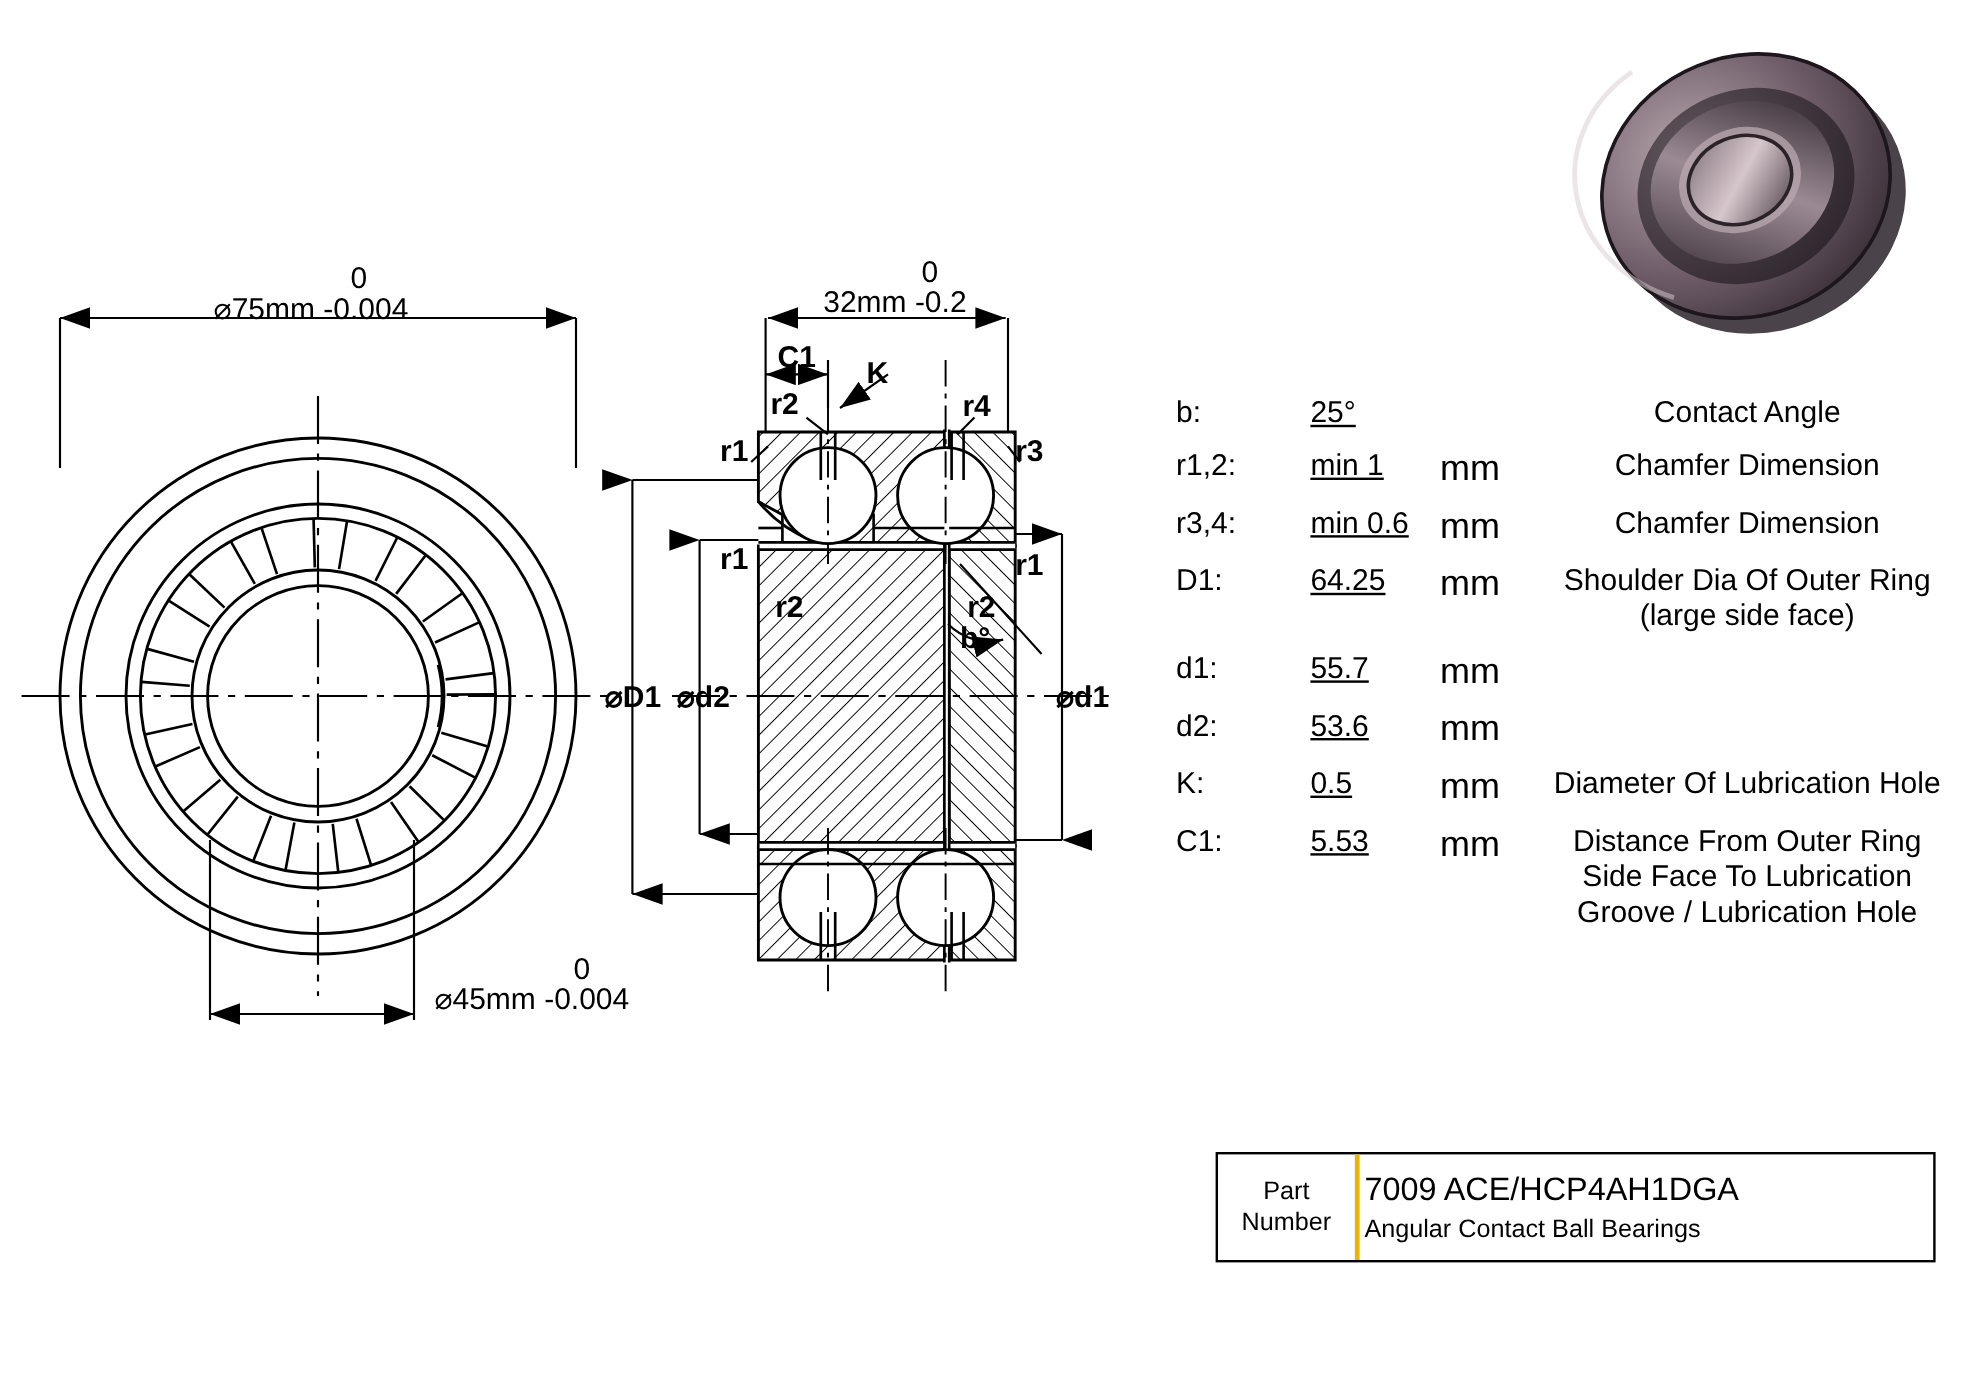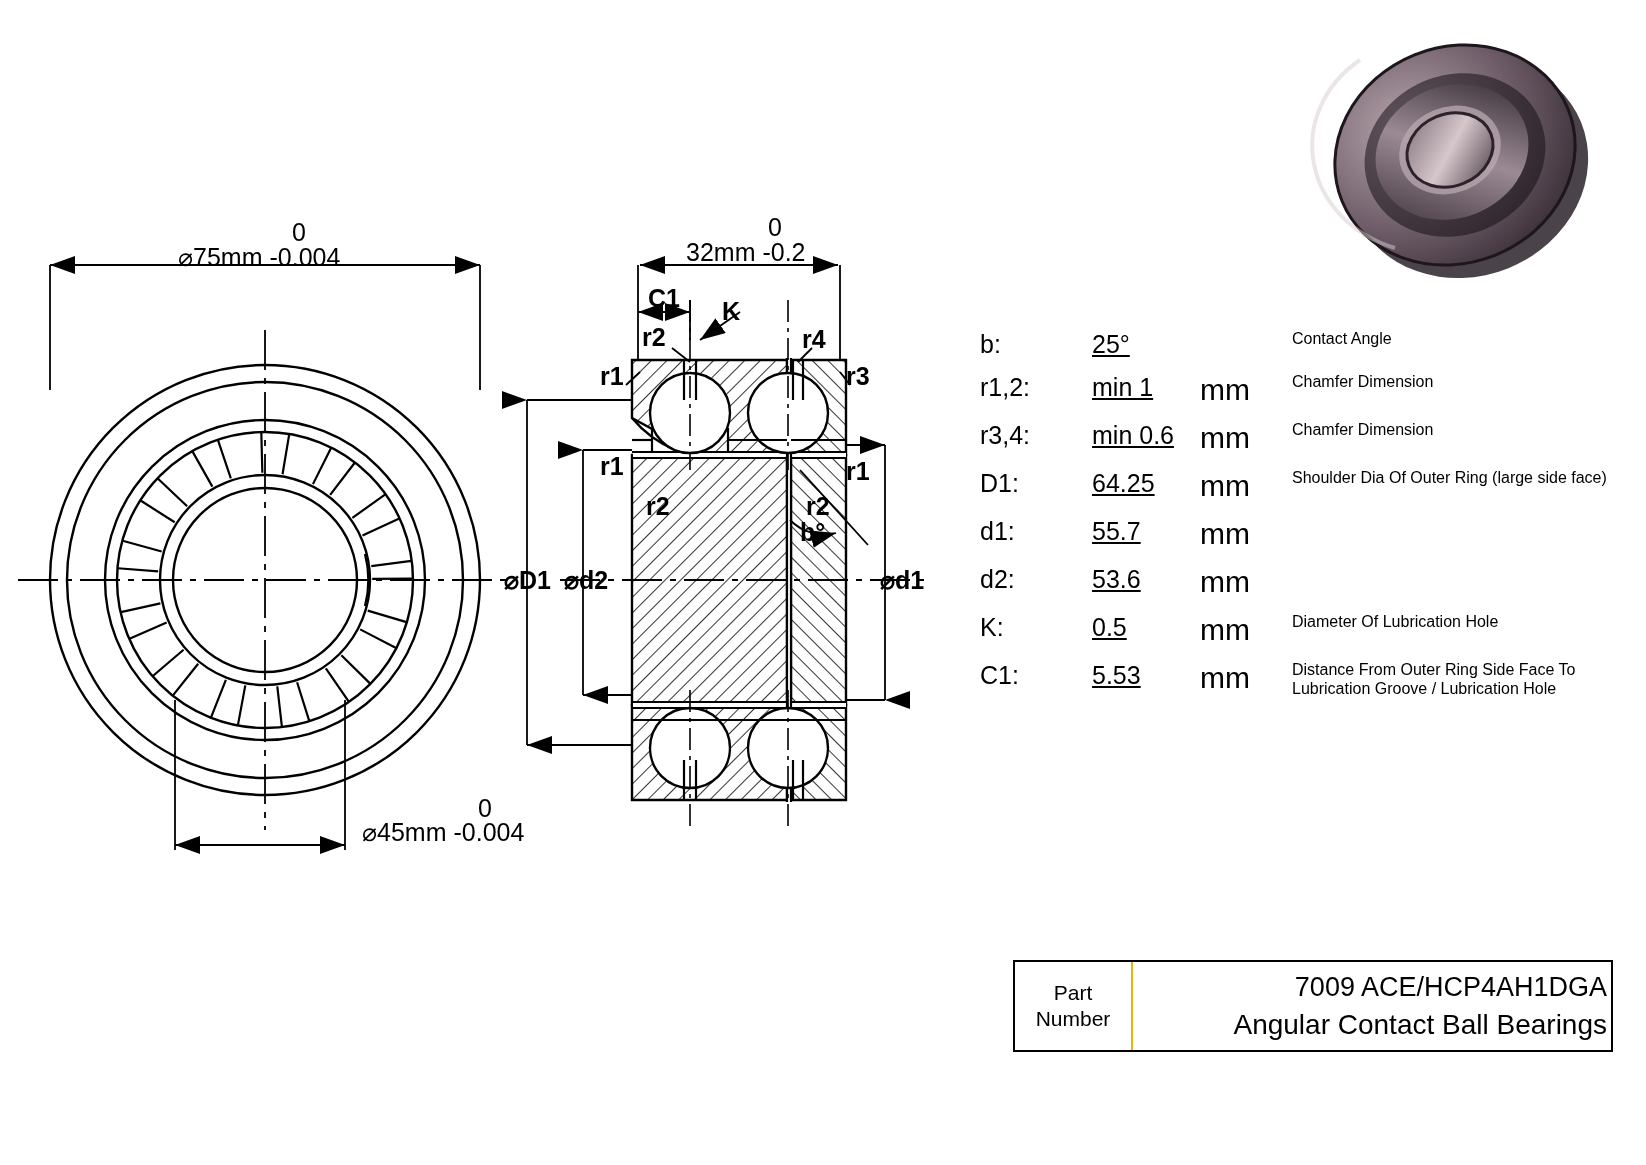--- a/index.html
+++ b/index.html
@@ -51,22 +51,23 @@
     white-space: nowrap;
     text-decoration: underline;
   }
   .spec-unit {
     width: 92px;
     font-size: 30px;
     text-align: left;
   }
   .spec-desc {
     flex: 1;
-    font-size: 16px;
+    font-size: 25px;
     line-height: 1.18;
+    text-align: center;
   }
 
   
   #title-block {
     position: absolute;
     left: 1013px;
     top: 960px;
     width: 600px;
     border: 2px solid #000;
     box-sizing: border-box;
@@ -80,46 +81,46 @@
     border-bottom: 2px solid #000;
     padding: 0 6px;
     text-align: center;
   }
   #title-lower {
     display: flex;
     min-height: 88px;
   }
   #title-partlabel {
     width: 118px;
-    border-right: 2px solid #eab308;
+    border-right: 4px solid #eab308;
     display: flex;
     flex-direction: column;
     align-items: center;
     justify-content: center;
     font-size: 21px;
     line-height: 1.25;
     padding: 4px 0;
     box-sizing: border-box;
   }
   #title-partinfo {
     flex: 1;
     display: flex;
     flex-direction: column;
-    align-items: flex-end;
+    align-items: flex-start;
     justify-content: center;
     padding: 6px 4px;
     box-sizing: border-box;
   }
   #part-number {
     font-size: 27px;
     margin-bottom: 6px;
     text-align: center;
   }
   #part-type {
-    font-size: 28px;
+    font-size: 21px;
     text-align: center;
   }
 
   
   .lbl {
     position: absolute;
     font-size: 25px;
     white-space: nowrap;
   }
   .lbl-b { font-weight: bold; }

